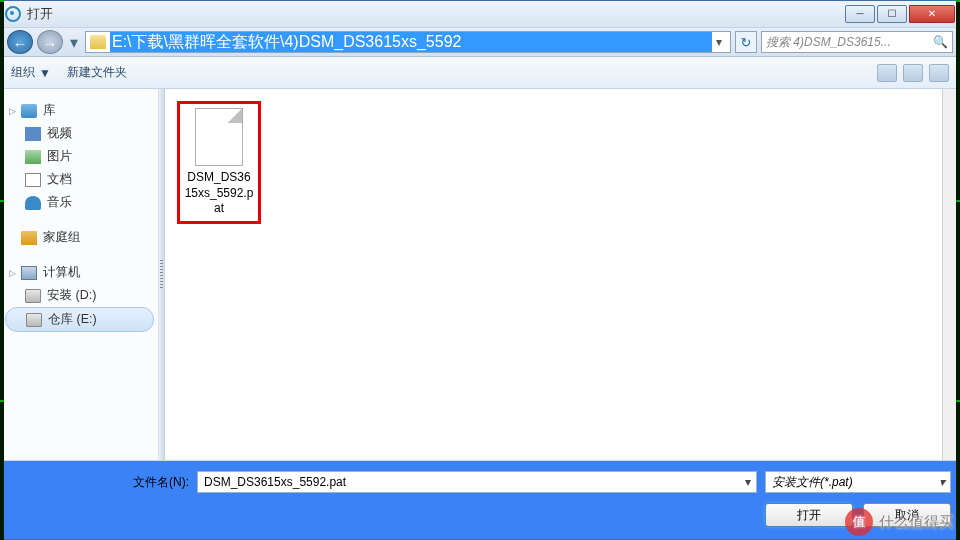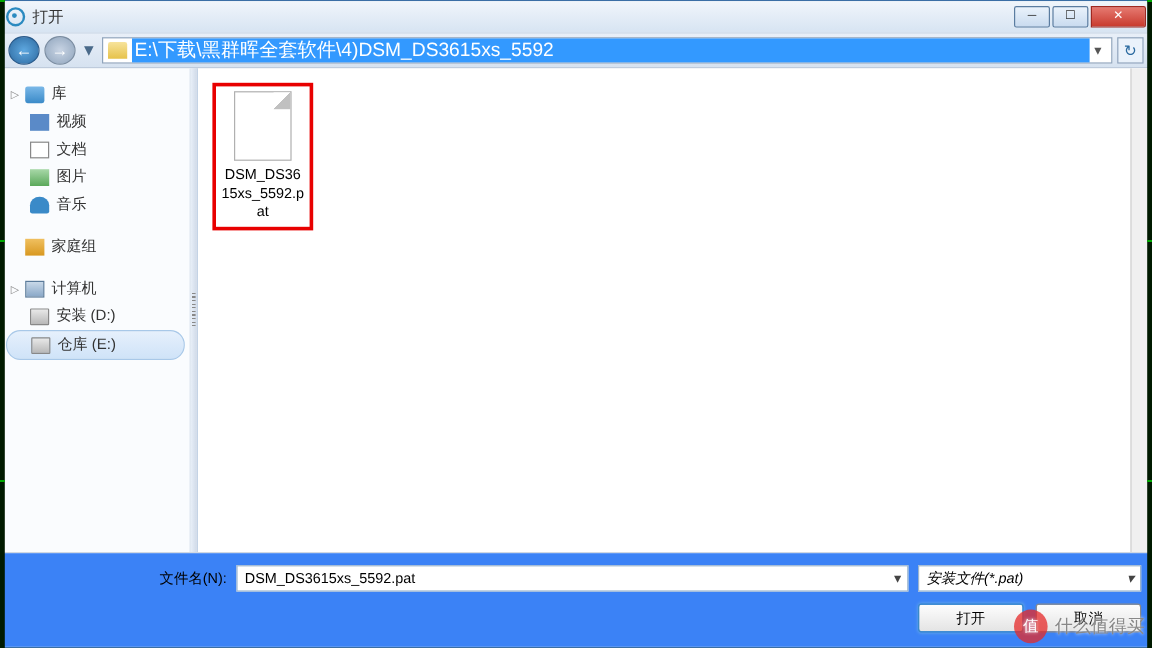--- a/index.html
+++ b/index.html
@@ -85,42 +85,58 @@
   <div class="addrbar">
     <div class="navbtn">←</div>
     <div class="navbtn fwd">→</div>
     <div class="navdrop">▾</div>
     <div class="pathbox">
       <span class="folder-ic"></span>
       <input value="E:\下载\黑群晖全套软件\4)DSM_DS3615xs_5592" style="">
       <span class="drop">▾</span>
     </div>
     <div class="refresh">↻</div>
+    <div class="searchbox">
+      <span>搜索 4)DSM_DS3615...</span>
+      <span class="mag">🔍</span>
+    </div>
   </div>
 
+  <div class="toolbar">
+    <div class="item">
+        <span>组织</span>
+        <span>▼</span>
+      </div>
+    <div class="item">新建文件夹</div>
+    <div class="right">
+      <div class="ic"></div>
+      <div class="ic"></div>
+      <div class="ic"></div>
+    </div>
+  </div>
 
   <div class="main">
     <div class="sidebar">
       <div class="navgroup">
         <div class="navhead">
             <span class="expander">▷</span>
             <span class="ic16 ic-lib"></span>
             <span>库</span>
           </div>
         <div class="navchild">
             <span class="ic16 ic-vid"></span>
             <span>视频</span>
           </div>
         <div class="navchild">
+            <span class="ic16 ic-pic"></span>
+            <span>图片</span>
+          </div>
+        <div class="navchild">
             <span class="ic16 ic-doc"></span>
             <span>文档</span>
-          </div>
-        <div class="navchild">
-            <span class="ic16 ic-pic"></span>
-            <span>图片</span>
           </div>
         <div class="navchild">
             <span class="ic16 ic-mus"></span>
             <span>音乐</span>
           </div>
       </div>
       <div class="navgroup">
         <div class="navhead">
             <span class="expander"></span>
             <span class="ic16 ic-home"></span>

